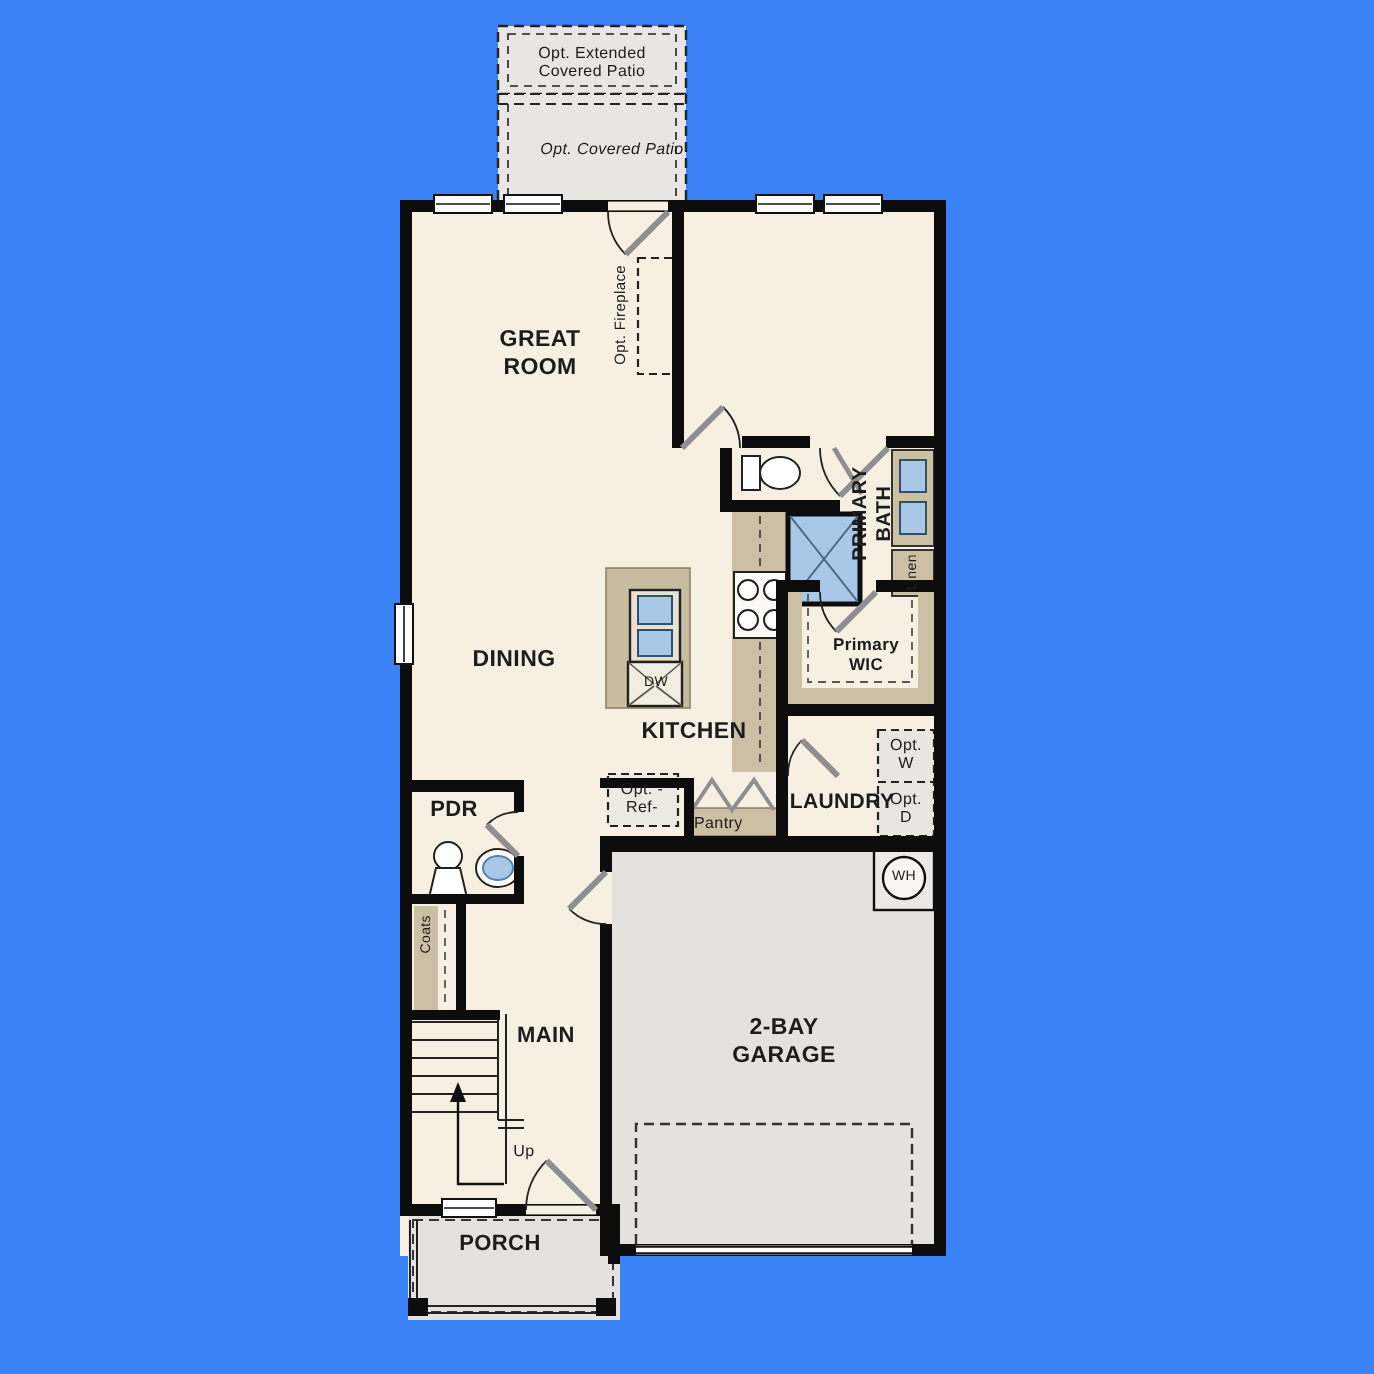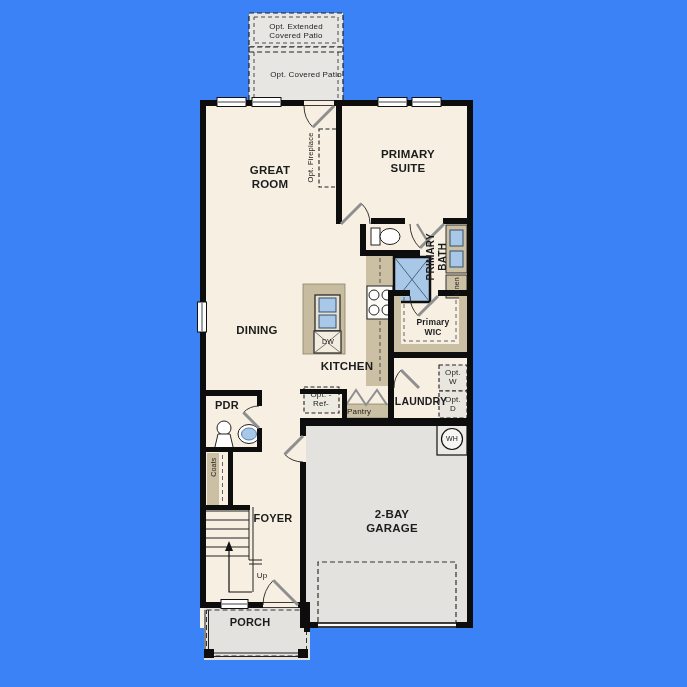--- a/index.html
+++ b/index.html
@@ -191,36 +191,35 @@
     <rect x="412" y="97.5" width="29" height="9" fill="#fff" stroke="#111" stroke-width="1"></rect>
     <line x1="413" y1="102" x2="440" y2="102" stroke="#111" stroke-width="0.8"></line>
     <rect x="197.5" y="302" width="9" height="30" fill="#fff" stroke="#111" stroke-width="1"></rect>
     <line x1="202" y1="303" x2="202" y2="331" stroke="#111" stroke-width="0.8"></line>
     <rect x="221" y="599.5" width="27" height="9" fill="#fff" stroke="#111" stroke-width="1"></rect>
     <line x1="222" y1="604" x2="247" y2="604" stroke="#111" stroke-width="0.8"></line>
   </g>
 </svg>
 
   <div class="lbl" style="left:256px;top:22px;width:80px;font-size:8px;">Opt. Extended Covered Patio</div>
-  <div class="lbl" style="left:251px;top:70px;width:110px;font-size:8px;">Opt. Covered Patio</div>
+  <div class="lbl" style="left:251px;top:70px;width:110px;font-size:8px;font-style:italic;">Opt. Covered Patio</div>
   <div class="lbl b" style="left:235px;top:164px;width:70px;font-size:11.5px;">GREAT ROOM</div>
-  <div class="lbl b" style="left:370px;top:148px;width:76px;font-size:11.5px;">PRIMARY SUITE</div>
   <div class="lbl r90" style="left:279px;top:153px;width:64px;font-size:7.5px;">Opt. Fireplace</div>
   <div class="lbl b r90" style="left:407px;top:245px;width:60px;font-size:10px;">PRIMARY BATH</div>
   <div class="lbl r90" style="left:443px;top:282px;width:28px;font-size:7px;">Linen</div>
   <div class="lbl" style="left:413px;top:317px;width:40px;font-size:8.5px;font-weight:bold;">Primary WIC</div>
   <div class="lbl b" style="left:227px;top:324px;width:60px;font-size:11.5px;">DINING</div>
   <div class="lbl b" style="left:312px;top:360px;width:70px;font-size:11.5px;">KITCHEN</div>
   <div class="lbl" style="left:318px;top:338px;width:20px;font-size:7px;">DW</div>
   <div class="lbl" style="left:307px;top:390px;width:28px;font-size:8px;">Opt. -Ref-</div>
   <div class="lbl" style="left:347px;top:407px;width:16px;font-size:8px;">Pantry</div>
   <div class="lbl b" style="left:386px;top:395px;width:70px;font-size:10.5px;">LAUNDRY</div>
   <div class="lbl" style="left:441px;top:368px;width:24px;font-size:8px;">Opt. W</div>
   <div class="lbl" style="left:441px;top:395px;width:24px;font-size:8px;text-align:center;">Opt. D</div>
   <div class="lbl" style="left:442px;top:435px;width:20px;font-size:7px;">WH</div>
   <div class="lbl b" style="left:207px;top:399px;width:40px;font-size:11px;">PDR</div>
   <div class="lbl r90" style="left:198px;top:463px;width:32px;font-size:7px;">Coats</div>
-  <div class="lbl b" style="left:243px;top:512px;width:60px;font-size:11px;">FOYER</div>
+  <div class="lbl b" style="left:243px;top:512px;width:60px;font-size:11px;">MAIN</div>
   <div class="lbl" style="left:252px;top:571px;width:20px;font-size:8px;">Up</div>
   <div class="lbl b" style="left:360px;top:508px;width:64px;font-size:11.5px;">2-BAY GARAGE</div>
   <div class="lbl b" style="left:220px;top:616px;width:60px;font-size:11px;">PORCH</div>
 
 </div>
 
 </body></html>

